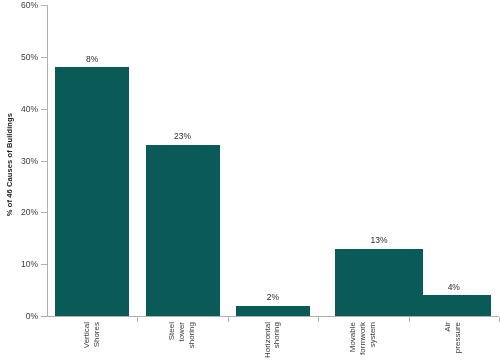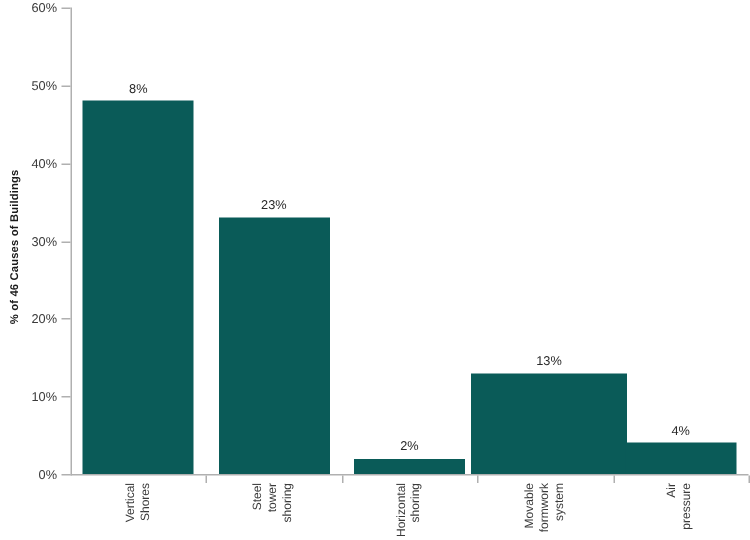--- a/index.html
+++ b/index.html
@@ -173,21 +173,21 @@
         <div class="bar-value" style="bottom: 252.8px;">8%</div>
       </div>
       <div class="bar" style="left: 145.536px; width: 74.128px; height: 191.05px;">
         <div class="bar-rect" style="height: 171.05px; background: rgb(10, 91, 88);"></div>
         <div class="bar-value" style="bottom: 175.05px;">23%</div>
       </div>
       <div class="bar" style="left: 235.936px; width: 74.128px; height: 30.3667px;">
         <div class="bar-rect" style="height: 10.3667px; background: rgb(10, 91, 88);"></div>
         <div class="bar-value" style="bottom: 14.3667px;">2%</div>
       </div>
-      <div class="bar" style="left: 314px; width: 61px; height: 87.3833px; padding-left: 43px;">
+      <div class="bar" style="left: 335px; width: 88px; height: 87.3833px;">
         <div class="bar-rect" style="height: 67.3833px; background: rgb(10, 91, 88);"></div>
         <div class="bar-value" style="bottom: 71.3833px;">13%</div>
       </div>
       <div class="bar" style="left: 416.736px; width: 74.128px; height: 40.7333px;">
         <div class="bar-rect" style="height: 20.7333px; background: rgb(10, 91, 88);"></div>
         <div class="bar-value" style="bottom: 24.7333px;">4%</div>
       </div>
     </div>
 
   <div id="cat-labels">

